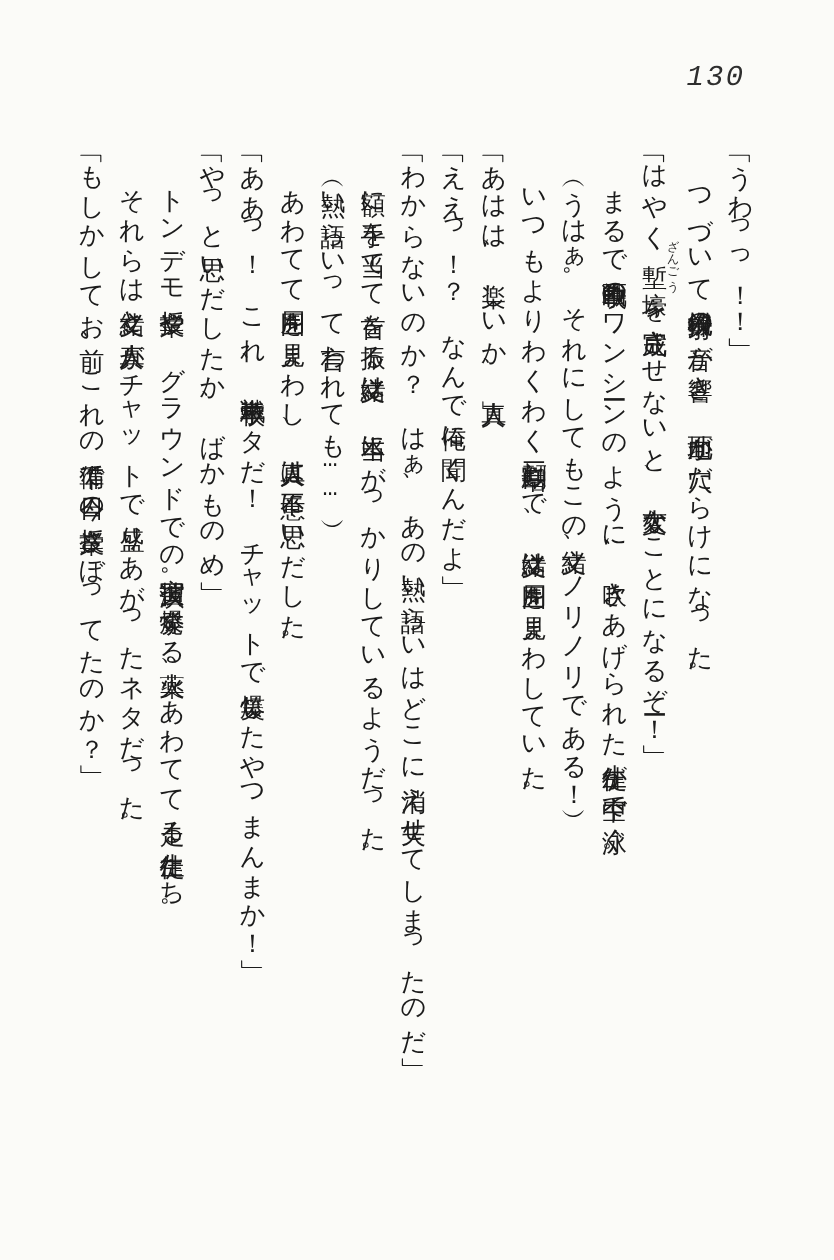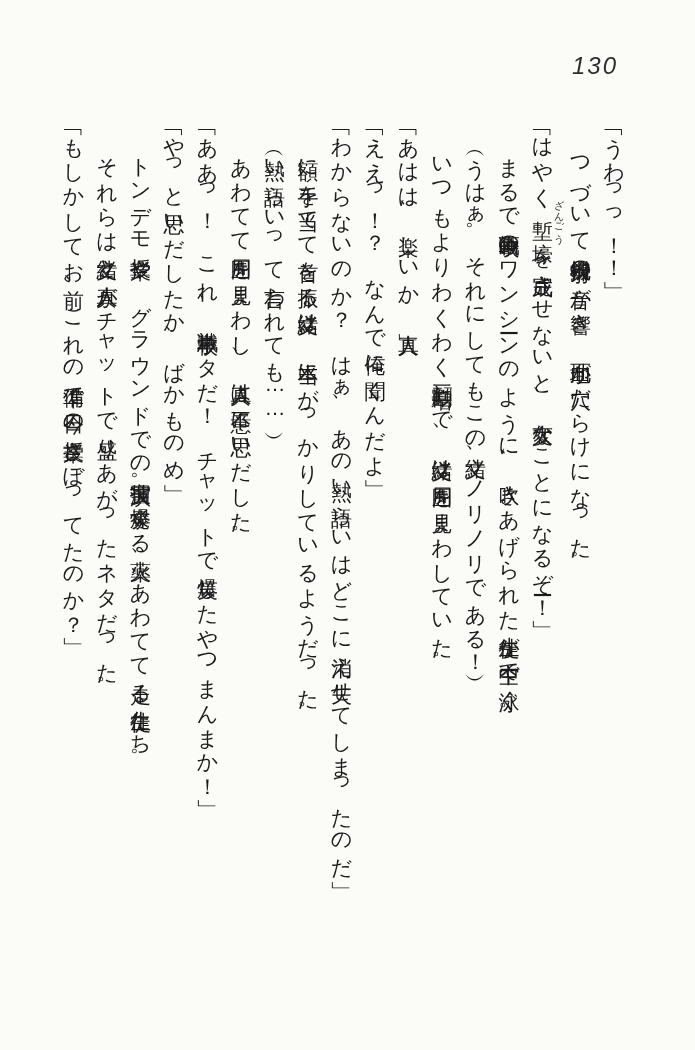--- a/index.html
+++ b/index.html
@@ -8,21 +8,21 @@
     width: 695px;
     height: 1050px;
     overflow: hidden;
     background: #f6f6f4;
   }
   .page {
     position: relative;
     width: 695px;
     height: 1050px;
     background: #fbfbf8;
-    font-family: Liberation Sans, sans-serif;
+    font-family: Liberation Mono, monospace;
   }
   .page-number {
     position: absolute;
     top: 52px;
     left: 572px;
     font-size: 24px;
     font-style: italic;
     color: #2e2e2e;
     letter-spacing: 2px;
   }

